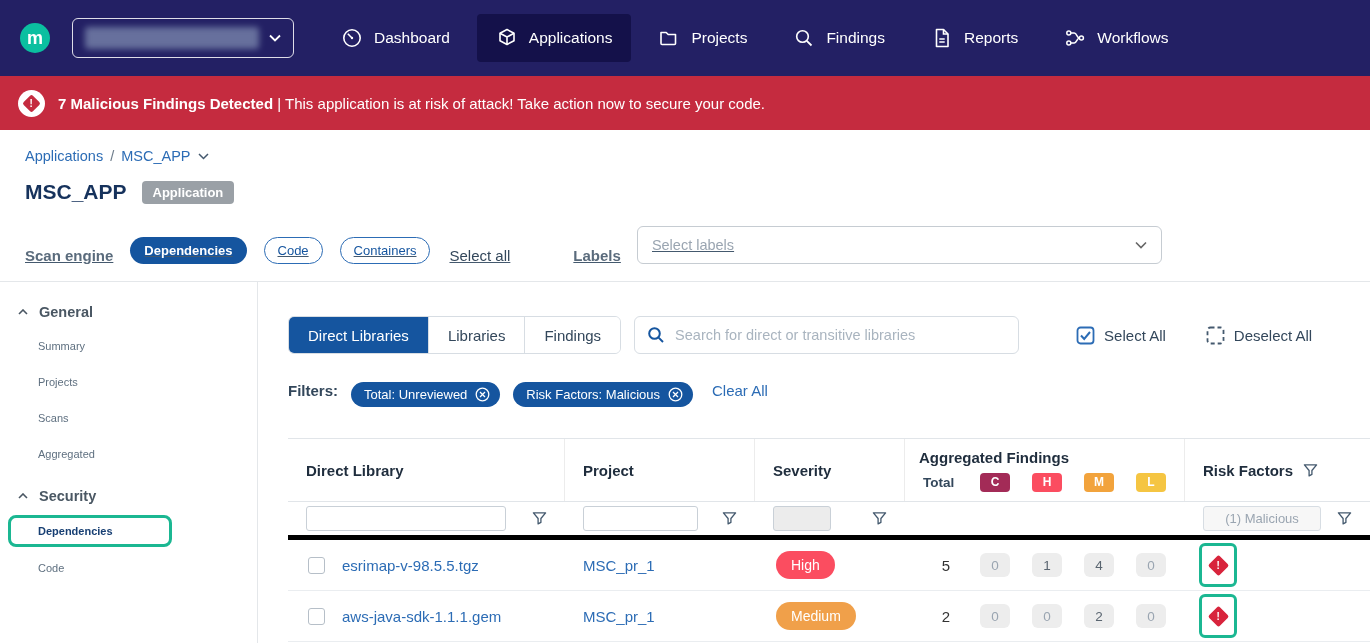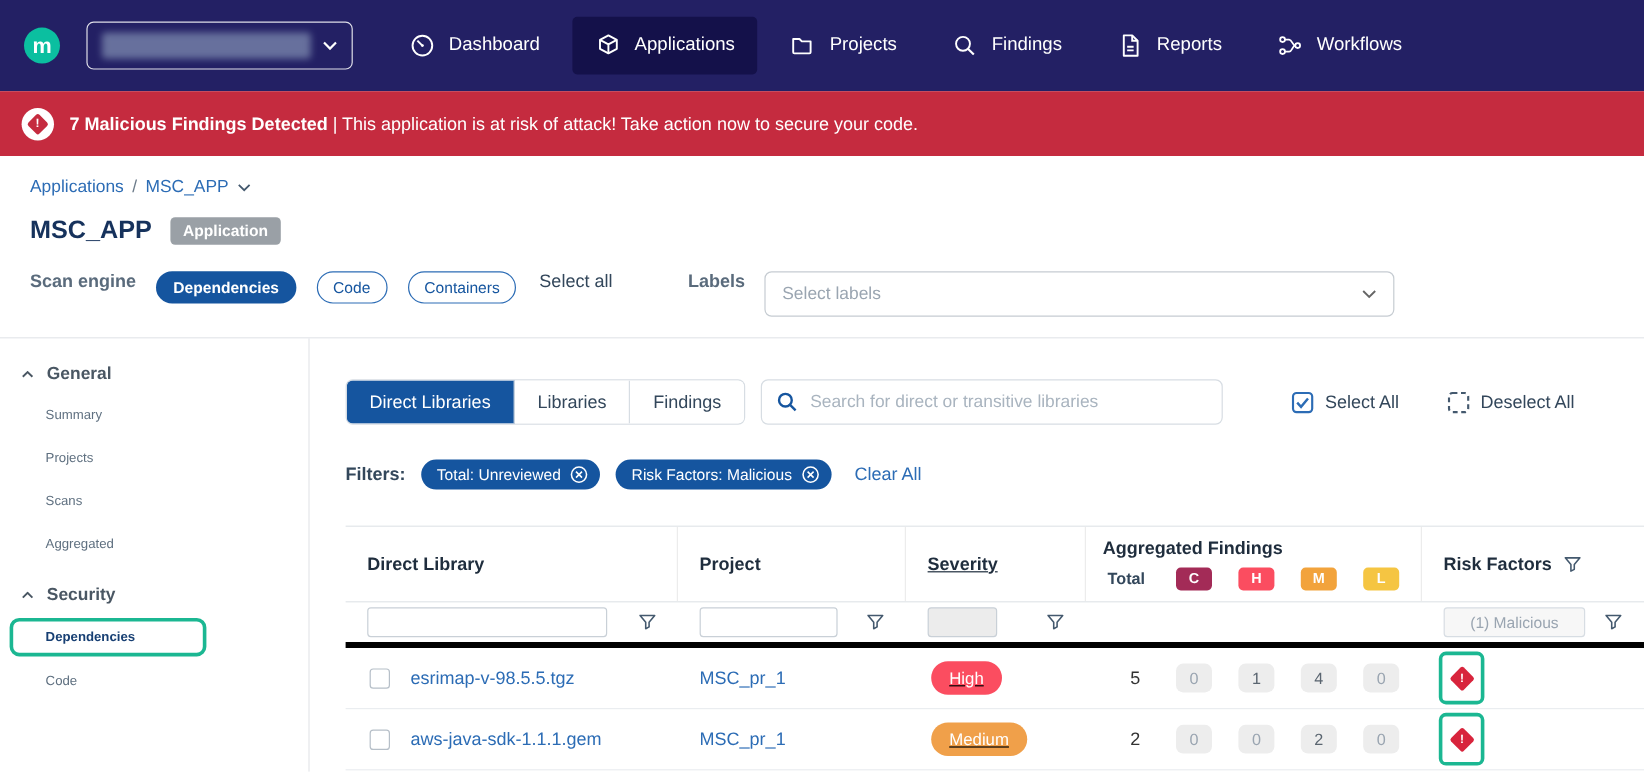--- a/index.html
+++ b/index.html
@@ -30,21 +30,21 @@
   .alert b { font-weight:bold; }
 
   
   .page-head { padding:17px 25px 17px; }
   .breadcrumb { display:flex; align-items:center; gap:7px; font-size:14.5px; color:#6b7a89; height:18px; }
   .breadcrumb .bc-link { color:#2c6cb5; cursor:pointer; }
   .title-row { display:flex; align-items:center; gap:15px; margin-top:13px; height:28px; }
   .page-title { font-size:21px; font-weight:bold; color:#16325c; }
   .app-badge { background:#9aa0a6; color:#fff; font-size:13px; font-weight:bold;
     padding:4px 11px; border-radius:4px; }
-  .scan-row { display:flex; align-items:flex-start; margin-top:20px; height:38px; font-size:15px; color:#44596e; }
+  .scan-row { display:flex; align-items:flex-end; margin-top:20px; height:38px; font-size:15px; color:#44596e;text-decoration:underline; }
   .scan-label { font-weight:bold; color:#5a6b7c; }
   .pill { border-radius:15px; font-size:13px; padding:6px 14px; cursor:pointer; white-space:nowrap; }
   .pill.active { background:#15559f; color:#fff; font-weight:bold; margin-left:17px; }
   .pill.outline { border:1px solid #2c6cb5; color:#15559f; background:#fff; padding:5px 13px; margin-left:17px; }
   .select-all-link { margin-left:19px; color:#33475b; cursor:pointer; }
   .labels-label { margin-left:63px; font-weight:bold; color:#5a6b7c; }
   .labels-select { margin-left:16px; width:525px; height:38px; border:1px solid #c6ccd2; border-radius:6px;
     display:flex; align-items:center; padding:0 14px; gap:8px; cursor:pointer; }
   .labels-select input { flex:1; border:none; outline:none; font-size:14.5px;
     font-family:"Liberation Sans",sans-serif; color:#333; background:transparent; }
@@ -73,31 +73,31 @@
   .search-box { margin-left:13px; width:385px; height:38px; border:1px solid #d7dde3; border-radius:6px;
     display:flex; align-items:center; padding:0 12px; gap:10px; }
   .search-box input { flex:1; border:none; outline:none; font-size:14.5px;
     font-family:"Liberation Sans",sans-serif; color:#333; }
   .search-box input::placeholder { color:#a9b4bf; }
   .sel-btn { display:flex; align-items:center; gap:9px; color:#33475b; font-size:15px; cursor:pointer; }
   .sel-all { margin-left:57px; }
   .desel-all { margin-left:40px; }
 
   
-  .filters-row { display:flex; align-items:center; margin-top:28px; height:26px; gap:13px; }
+  .filters-row { display:flex; align-items:flex-start; margin-top:28px; height:26px; gap:13px; }
   .filters-label { font-weight:bold; color:#33475b; font-size:15px; }
   .chip { background:#15559f; color:#fff; font-size:13px; border-radius:13px; padding:5px 10px 5px 13px;
     display:flex; align-items:center; gap:8px; cursor:pointer; white-space:nowrap; }
   .clear-all { color:#2c6cb5; font-size:15px; cursor:pointer; margin-left:6px; }
 
   
   .tbl { margin-top:30px; border-top:1px solid #e1e5e9; }
   .col-dl { width:277px; flex:none; }
   .col-pr { width:190px; flex:none; }
-  .col-sv { width:150px; flex:none;text-decoration:underline; }
+  .col-sv { width:150px; flex:none; }
   .col-ag { width:280px; flex:none; }
   .col-rf { flex:1; }
   .tbl-header { display:flex; height:63px; border-bottom:1px solid #e1e5e9; }
   .th { display:flex; align-items:center; padding-left:18px; font-weight:bold; font-size:15px;
     color:#1f2d3d; border-right:1px solid #ececec; }
   .th:last-child { border-right:none; }
   .th-ag { flex-direction:column; align-items:stretch; justify-content:center; padding-left:14px; gap:7px; }
   .ag-title { font-weight:bold; font-size:15px; color:#1f2d3d; }
   .ag-sub { display:flex; align-items:center; }
   .ag-total { width:46px; margin-left:4px; font-size:13.5px; font-weight:bold; color:#33475b; }

